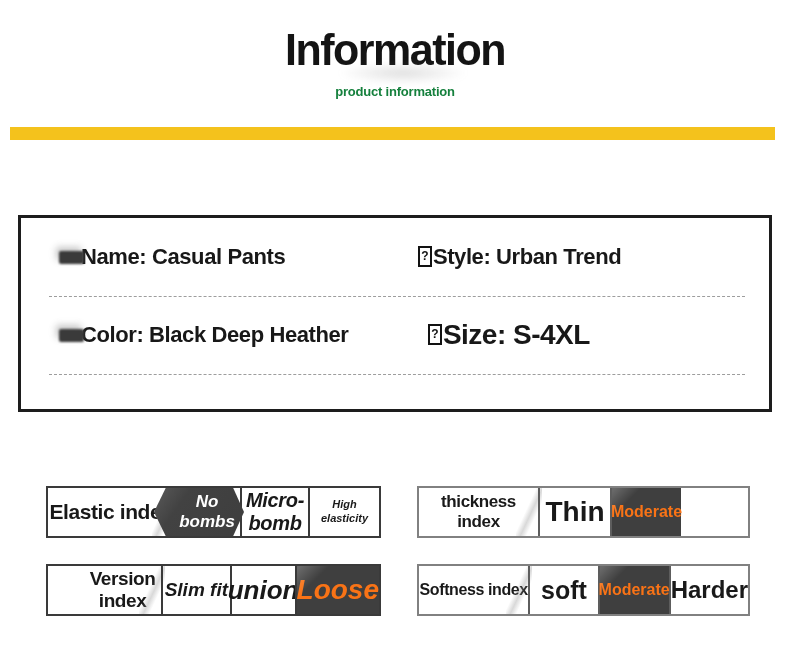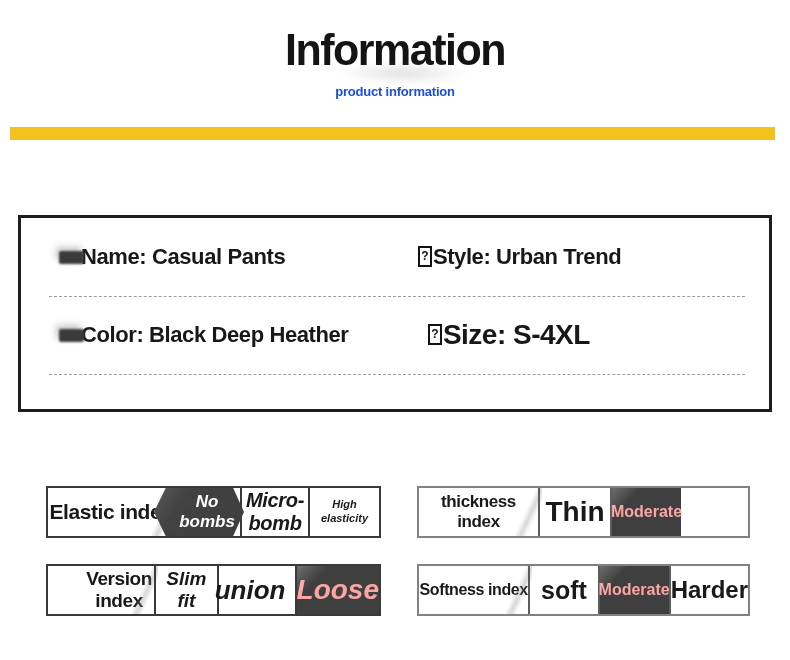--- a/index.html
+++ b/index.html
@@ -3,21 +3,21 @@
 <meta charset="utf-8">
 <style>
   html,body{margin:0;padding:0;background:#fff;}
   .page{position:relative;width:790px;height:660px;background:#fff;overflow:hidden;
         font-family:"Liberation Sans",sans-serif;color:#161616;}
 
   
   .page-title{position:absolute;top:26px;left:0;width:100%;text-align:center;
     font-size:43px;font-weight:bold;letter-spacing:-1.5px;color:#141414;transform:scaleY(1.03);}
   .page-subtitle{position:absolute;top:84px;left:0;width:100%;text-align:center;
-    font-size:13px;font-weight:bold;letter-spacing:-0.2px;color:#1d4ed8;}
+    font-size:13px;font-weight:bold;letter-spacing:-0.2px;color:#15803d;}
   .accent-bar{position:absolute;top:127px;left:10px;width:765px;height:13px;
     background:var(--accent-yellow,#F4C21C);}
 
   
   .smear{position:absolute;pointer-events:none;filter:blur(3px);}
   .smear.s1{top:62px;left:338px;width:130px;height:22px;
     background:radial-gradient(ellipse at center,rgba(140,140,140,.28),transparent 70%);}
   .smear.s2{top:247px;left:80px;width:130px;height:14px;
     background:radial-gradient(ellipse at center,rgba(150,150,150,.30),transparent 70%);}
   .smear.s3{top:321px;left:80px;width:170px;height:14px;
@@ -59,21 +59,21 @@
   .left-col .cell + .cell{border-left:2px solid #3a3a3a;font-style:italic;}
   .right-col .cell + .cell{border-left:2px solid #5d5d5d;}
   .cell.lbl{font-weight:bold;letter-spacing:-0.4px;color:#191919;}
   .cell.lbl::after{content:"";position:absolute;right:-4px;top:0;width:26px;height:100%;
     background:linear-gradient(115deg,transparent 42%,rgba(145,145,145,.35) 55%,transparent 68%);
     pointer-events:none;}
   .cell.opt{font-weight:bold;color:#191919;}
   .cell.flex1{flex:1;}
 
   
-  .cell.hl{background:var(--highlight-dark,#3f3f3f);color:#fca5a5;font-weight:bold;}
+  .cell.hl{background:var(--highlight-dark,#3f3f3f);color:#f97316;font-weight:bold;}
   .cell.hl::after{content:"";position:absolute;inset:0;pointer-events:none;
     background:linear-gradient(315deg,transparent 75%,rgba(255,255,255,.22) 97%);}
   
   .cell.hex{color:#fff;}
   .cell.hex .hex-bg{position:absolute;top:0;bottom:0;left:-20px;right:-4px;
     background:linear-gradient(125deg,#5a5a5a 0%,#424242 30%,#3e3e3e 100%);
     clip-path:polygon(13% 0,88% 0,100% 50%,88% 100%,13% 100%,0 50%);z-index:1;}
   .cell.hex .ot{position:relative;z-index:2;}
   .cell.hex{border-left:none !important;}
 
@@ -82,21 +82,21 @@
   .t1 .c2{width:66px;font-size:17px;}
   .t1 .c3{width:68px;font-size:20px;letter-spacing:-0.3px;}
   .t1 .c4{font-size:11px;line-height:1.25;padding:0 4px;font-weight:bold;}
   .t2 .c1{width:119px;font-size:17px;}
   .t2 .c2{width:72px;font-size:28px;}
   .t2 .c3{width:71px;font-size:16px;}
   .t2 .c4{font-size:28px;}
   .t3 .c1{width:122px;font-size:19px;padding-left:36px;}
   .t3 .c2{width:76px;font-size:19px;}
   .t3 .c3{width:65px;font-size:26px;}
-  .t3 .c4{font-size:28px;margin-left:13px;}
+  .t3 .c4{font-size:28px;}
   .t4 .c1{width:117px;font-size:16px;}
   .t4 .c2{width:74px;font-size:25px;}
   .t4 .c3{width:71px;font-size:16px;}
   .t4 .c4{font-size:24px;}
 </style>
 </head>
 <body>
 
 <div class="page">
 

